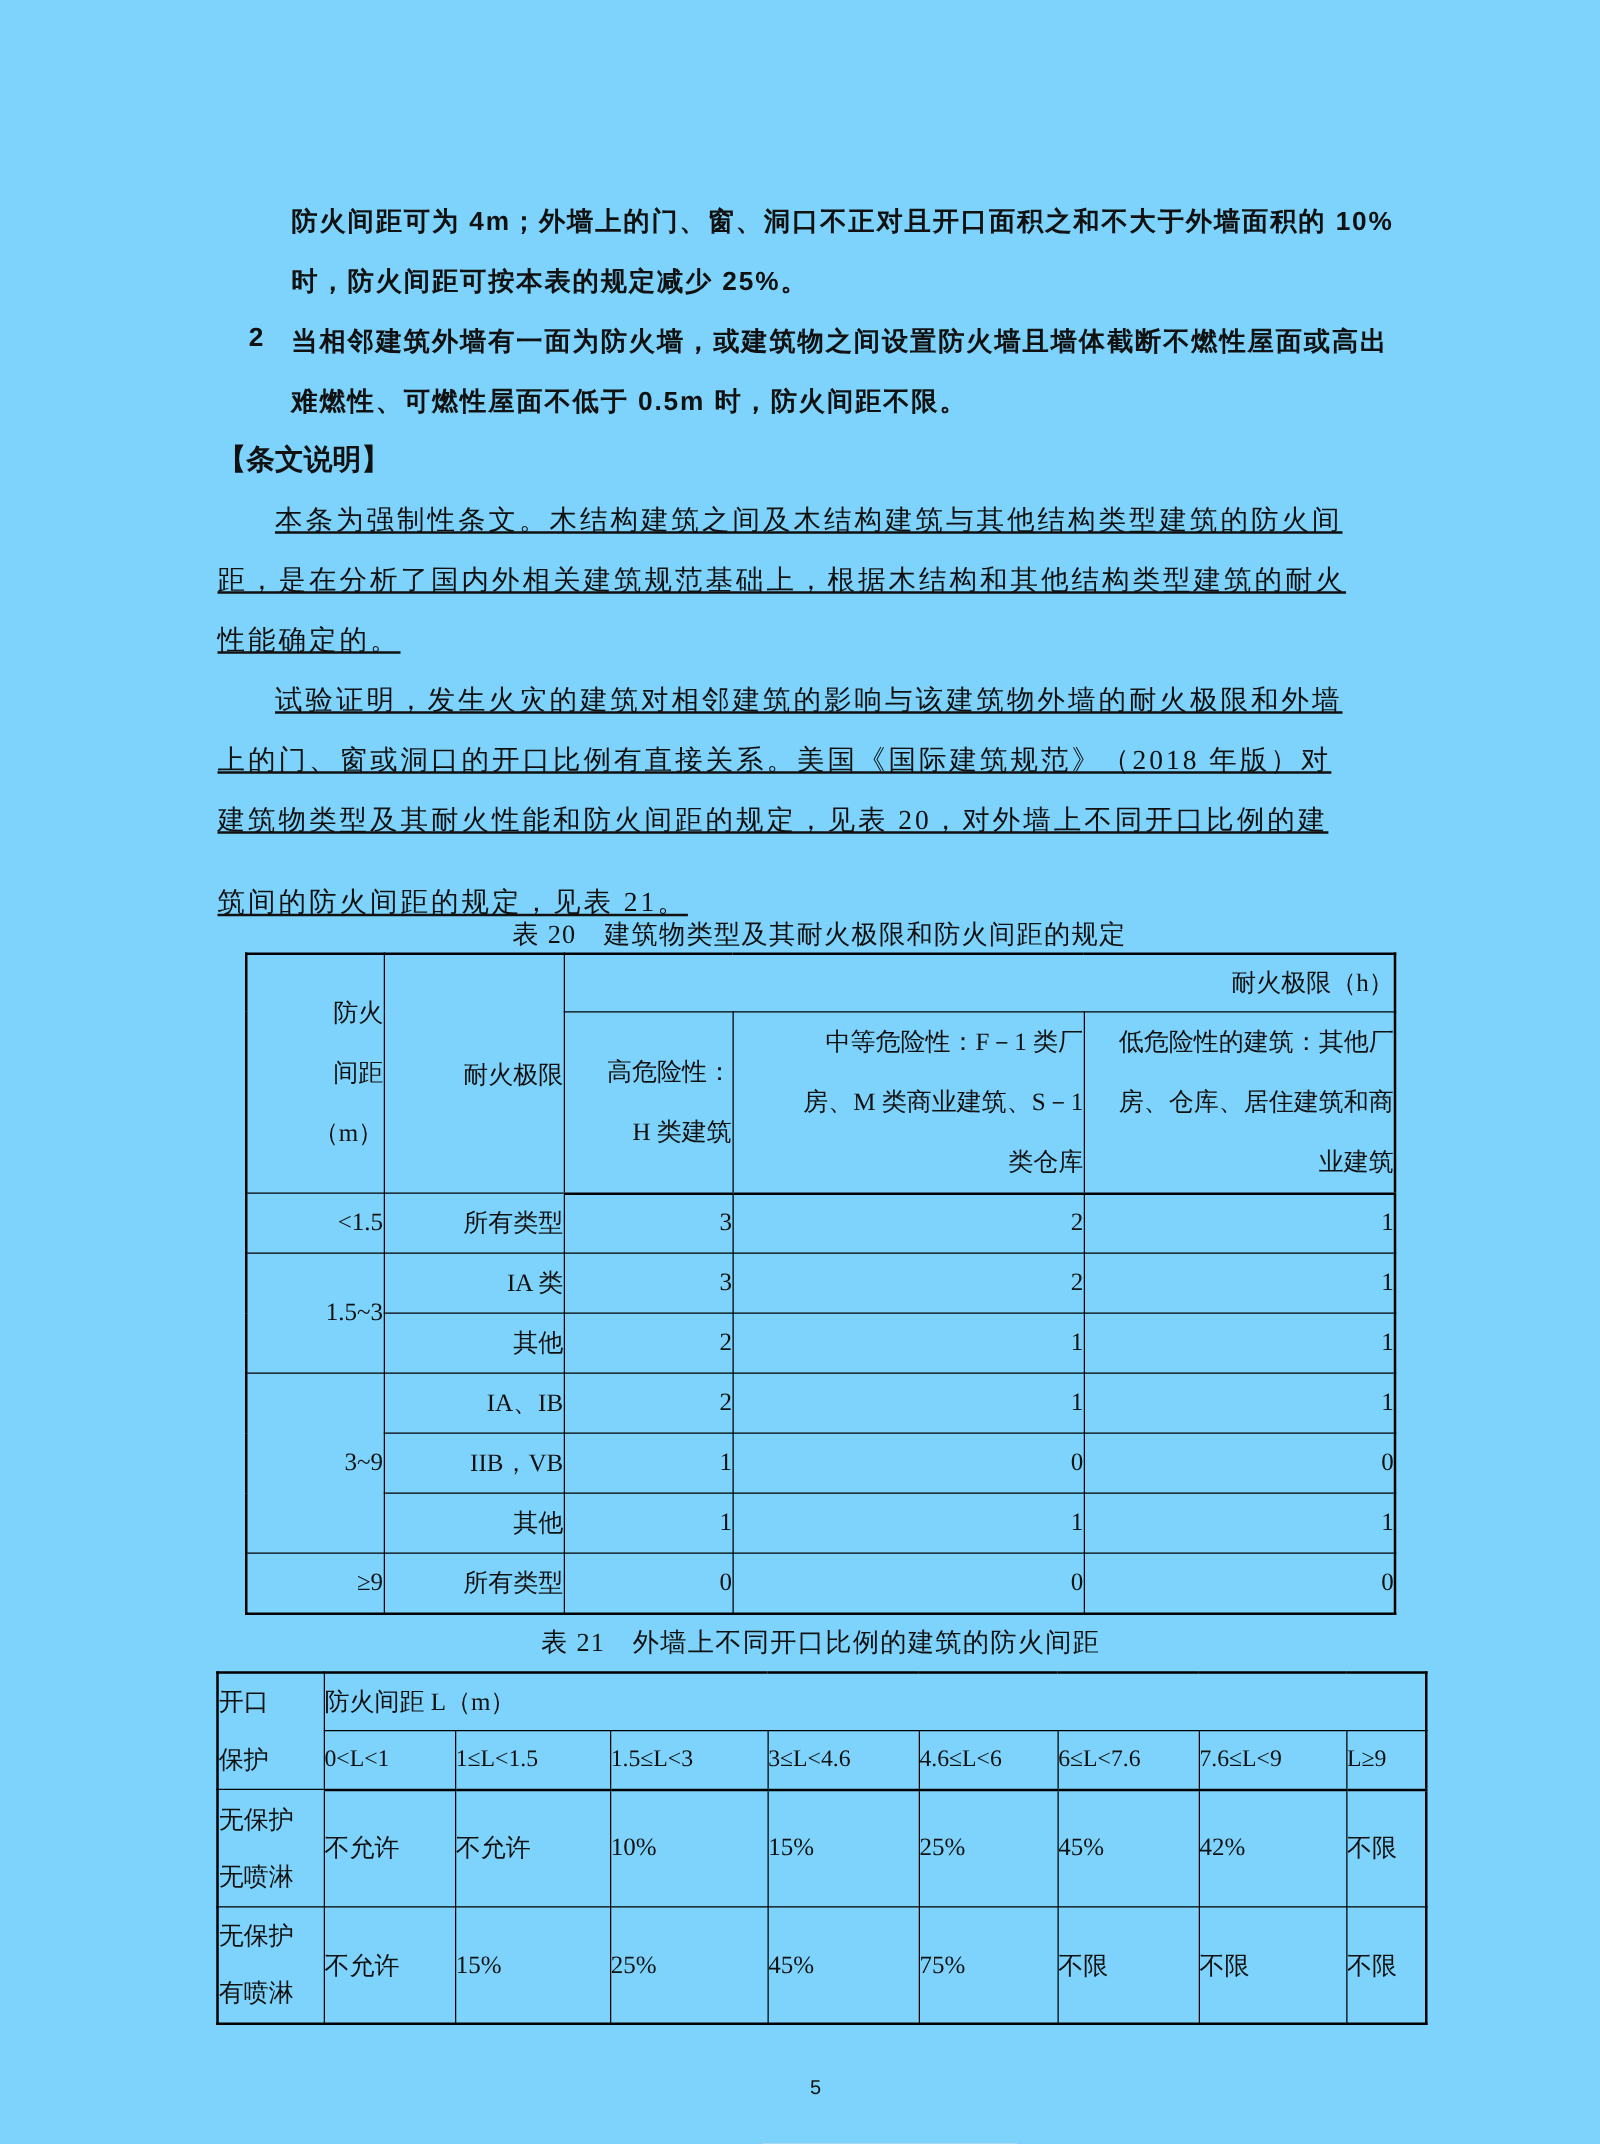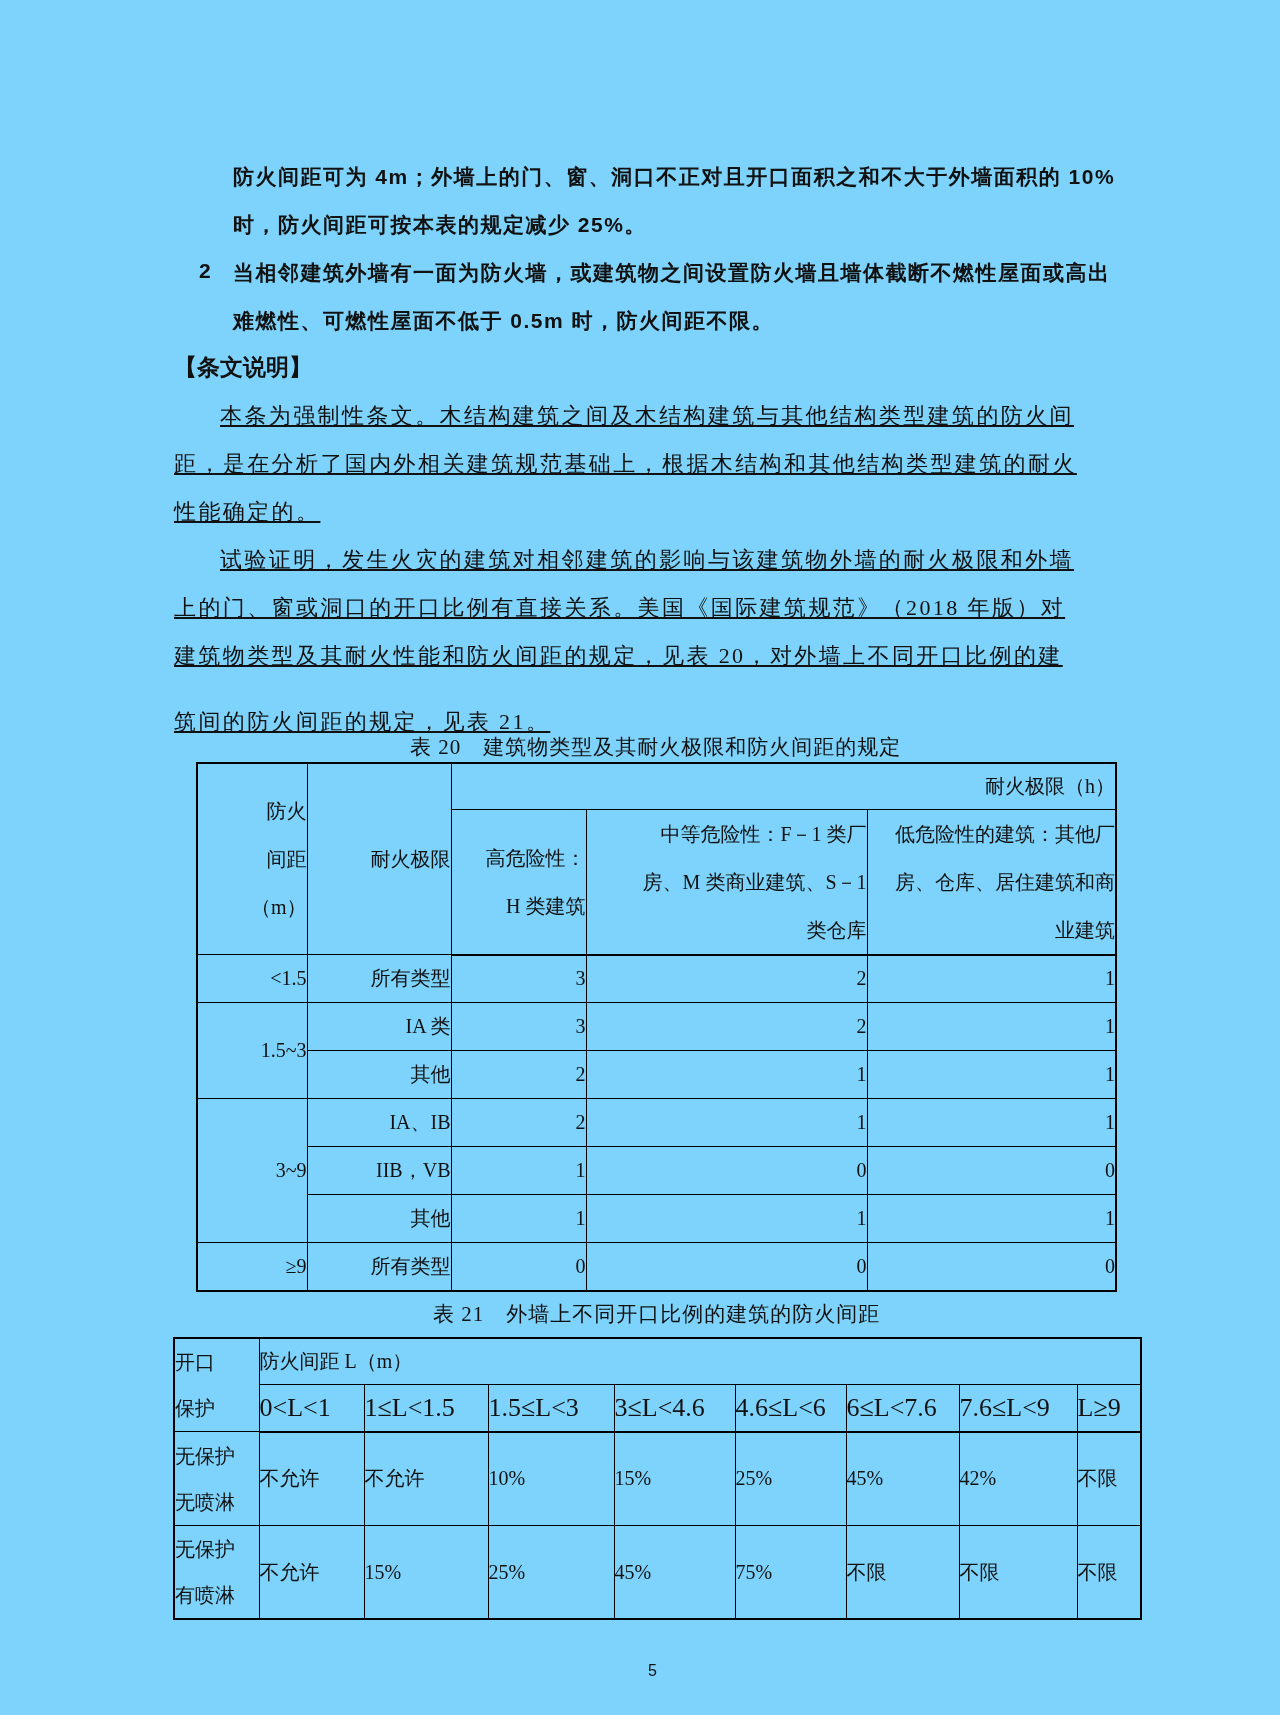--- a/index.html
+++ b/index.html
@@ -56,21 +56,21 @@
   }
   
   .t20 td{text-align:right;}
   .t20 tr.cont td{border-top:none;}
   .t20 tr.h2 td{border-bottom:2px solid #000;}
   .pre{white-space:pre-line;}
   .lh48{line-height:48px;}
   .lh46{line-height:46px;}
   
   .t21 td{text-align:left;padding-left:13px;font-size:20px;}
-  .t21 tr.ranges td{border-bottom:2px solid #000;font-size:26px;}
+  .t21 tr.ranges td{border-bottom:2px solid #000;font-size:19px;}
   .footer-num{
     font-family:"Liberation Sans","DejaVu Sans",sans-serif;
     font-size:16px;
   }
 </style>
 </head>
 <body>
 
 <div class="page">
 

